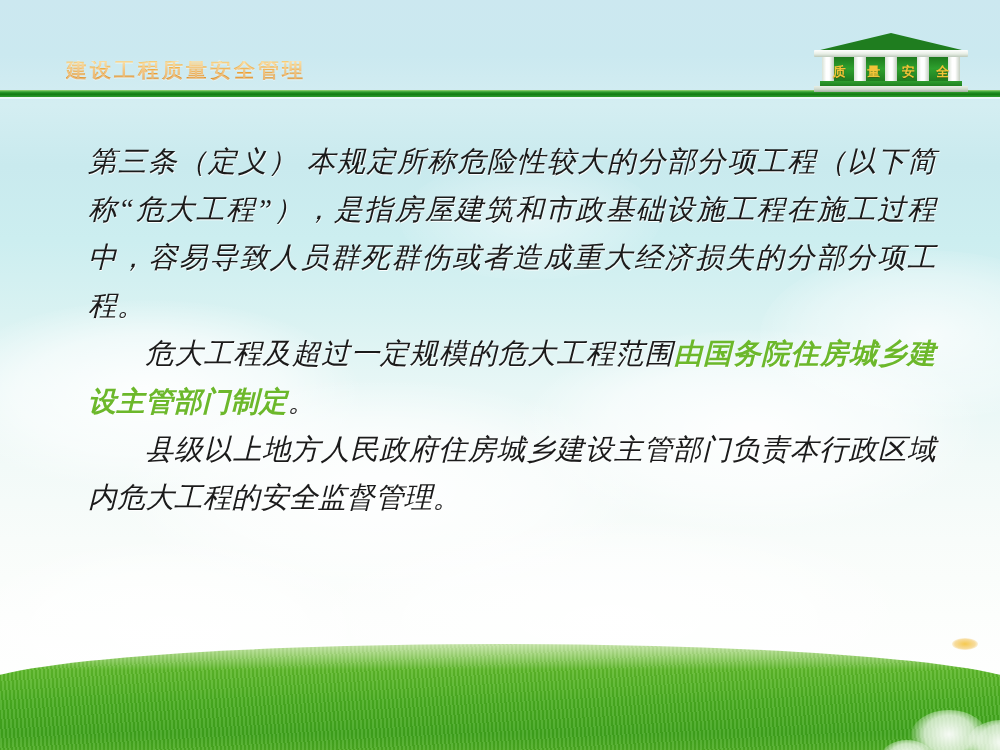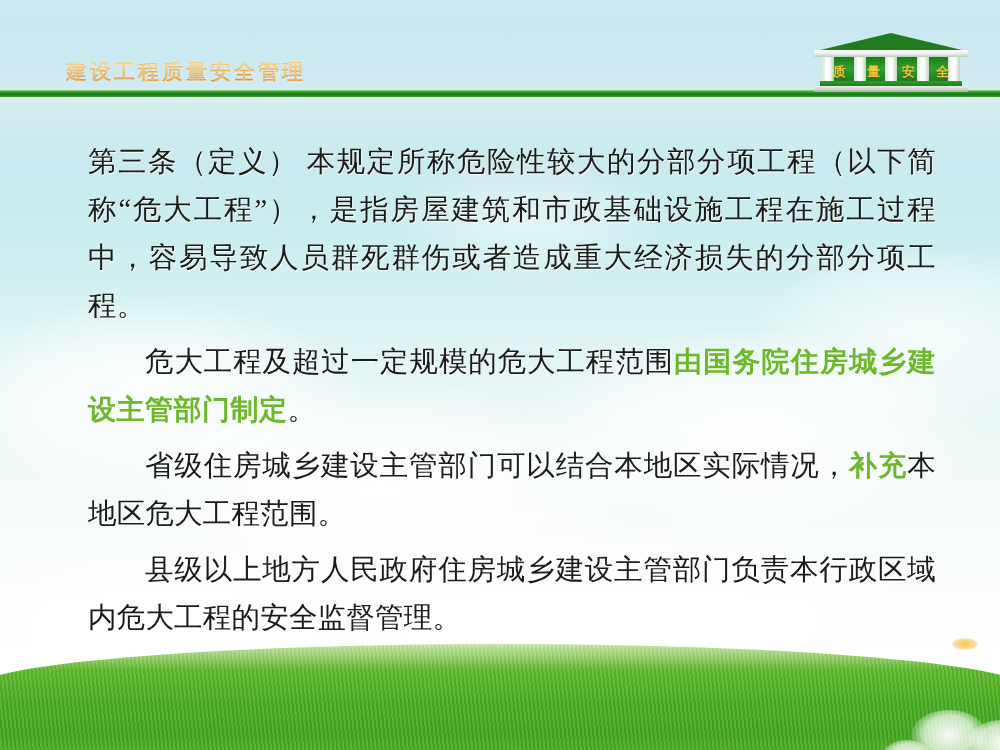--- a/index.html
+++ b/index.html
@@ -63,21 +63,21 @@
   
   .header {
     position: absolute;
     left: 0; right: 0; top: 0;
     height: 100px;
   }
   .header-title {
     position: absolute;
     left: 66px;
     top: 61px;
-    font-family: Liberation Sans, sans-serif;
+    font-family: Liberation Mono, monospace;
     font-size: 21px;
     font-weight: bold;
     letter-spacing: 3px;
     line-height: 1;
     color: #e8a33d;
     background: linear-gradient(to bottom, #f6cf7a 0%, #eaa63f 45%, #d8861f 100%);
     -webkit-background-clip: text;
     background-clip: text;
     -webkit-text-fill-color: transparent;
     text-shadow: 0 1px 0 rgba(255,255,255,0.35);
@@ -173,33 +173,34 @@
     height: 6px;
     background: linear-gradient(to bottom, #2f9e2f 0%, #1c7a1c 100%);
   }
 
   
   .content {
     position: absolute;
     left: 88px;
     top: 138px;
     width: 848px;
+    font-style: italic;
   }
   .para {
     font-family: "Liberation Serif", "DejaVu Serif", serif;
     font-size: 28.5px;
     line-height: 48px;
     color: #1b1b1b;
     letter-spacing: 0.2px;
     text-align: justify;
     text-justify: inter-character;
     margin: 0;
     text-shadow: 0.6px 0.6px 0 rgba(255,255,255,0.9);
   }
-  .para + .para { margin-top: 8px; }
+  .para + .para { margin-top: 0px; }
   .para.indent { text-indent: 2em; }
 
   .hl {
     color: #6cb82b;
     font-family: "DejaVu Sans", "Liberation Sans", sans-serif;
     font-weight: bold;
     font-size: 28px;
     letter-spacing: 0.5px;
     text-shadow: 0.5px 0.5px 0 rgba(255,255,255,0.6);
   }
@@ -278,21 +279,20 @@
         <span>全</span>
       </div>
       <div class="emblem-base2"></div>
       <div class="emblem-base"></div>
     </div>
   </div>
 
   <div class="content" id="content-root">
       <p class="para"><span>第三条（定义）  本规定所称危险性较大的分部分项工程（以下简称“危大工程”），是指房屋建筑和市政基础设施工程在施工过程中，容易导致人员群死群伤或者造成重大经济损失的分部分项工程。</span></p>
       <p class="para indent"><span>危大工程及超过一定规模的危大工程范围</span><span class="hl">由国务院住房城乡建设主管部门制定</span><span>。</span></p>
-      <p class="para indent"><span>省级住房城乡建设主管部门可以结合本地区实际情况，</span><span class="hl">补充</span><span>本地区危大工程范围。</span></p>
       <p class="para indent"><span>县级以上地方人民政府住房城乡建设主管部门负责本行政区域内危大工程的安全监督管理。</span></p>
     </div>
 
   <div class="grass">
     <div class="grass-glow"></div>
     <div class="grass-sun"></div>
     <div class="grass-puff p3"></div>
     <div class="grass-puff p1"></div>
     <div class="grass-puff p2"></div>
   </div>

